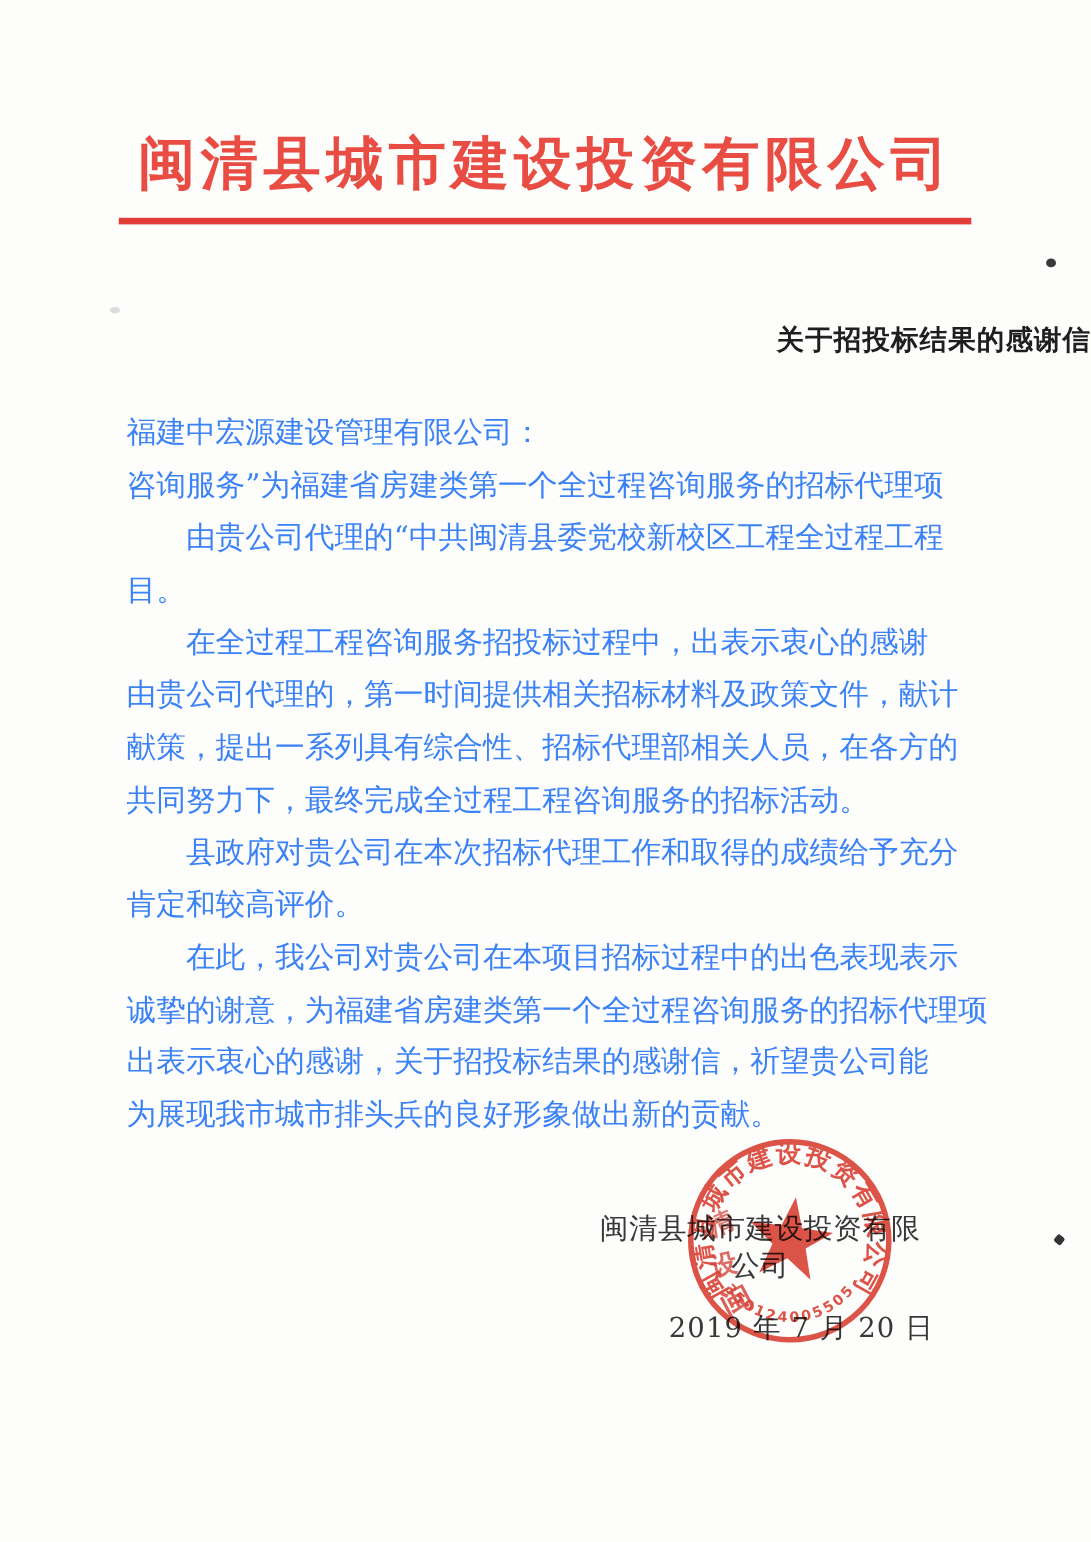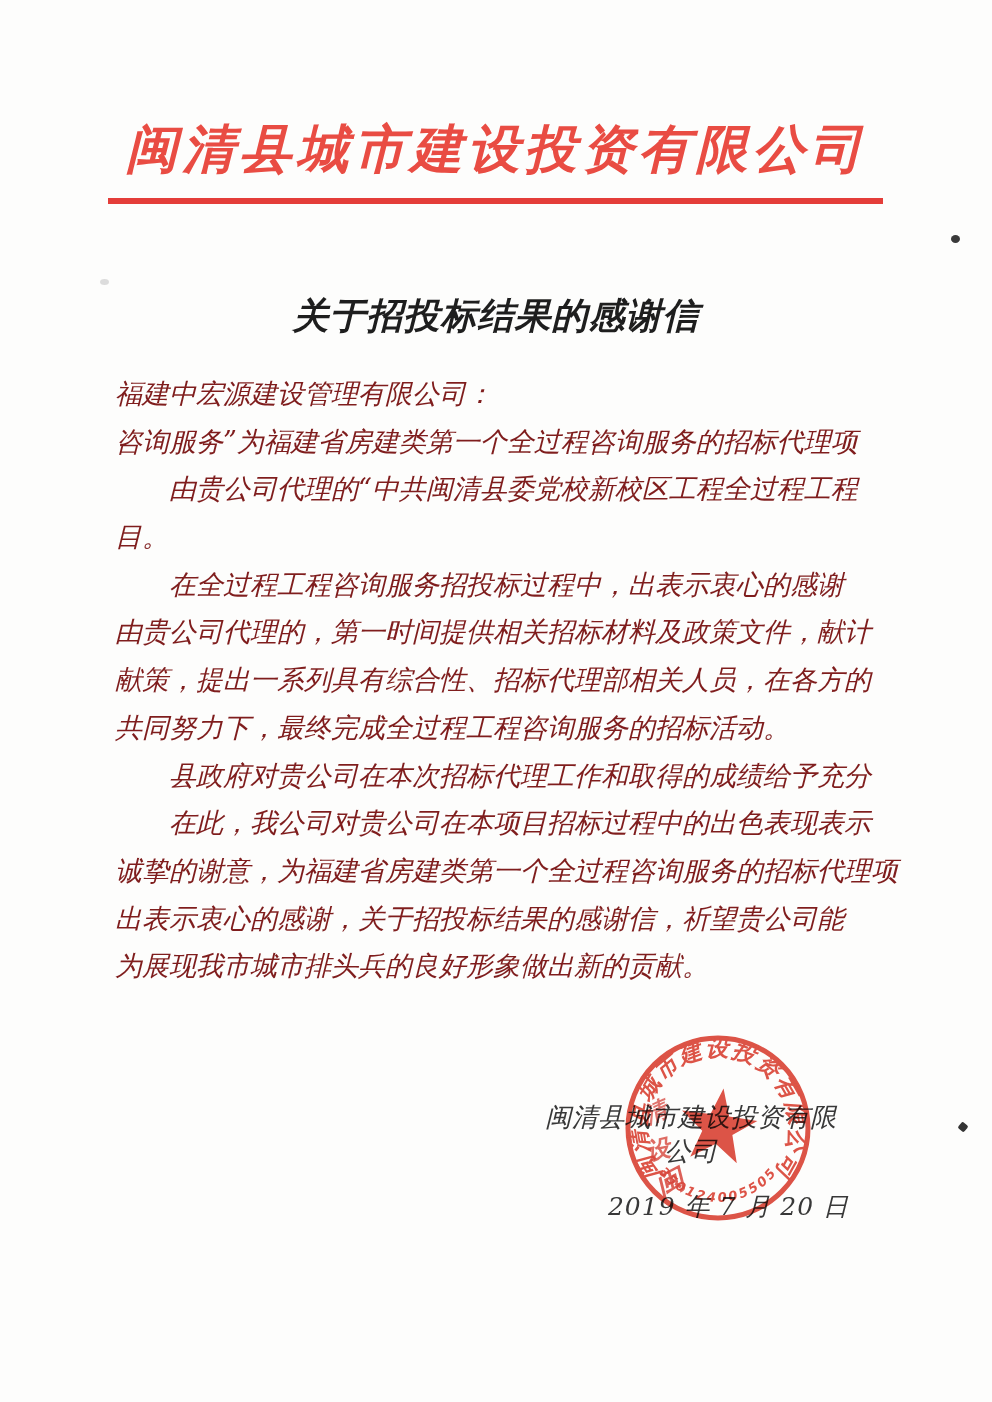--- a/index.html
+++ b/index.html
@@ -1,39 +1,38 @@
 <!DOCTYPE html>
 <html><head>
 <meta charset="utf-8">
 <style>
   html,body { margin:0; padding:0; background:#ffffff; }
   .page {
     position:relative; width:992px; height:1402px;
     background:#fdfdfc; overflow:hidden;
     font-family:"DejaVu Serif", serif;
-    font-style:italic;
   }
   .letterhead {
     position:absolute; top:116px; left:0; width:100%;
     text-align:center; font-size:52px; font-weight:bold;
     color:#e94c43; letter-spacing:5px; line-height:66px;
     font-family:"DejaVu Serif", serif;
   }
   .letterhead-rule {
     position:absolute; left:108px; top:198px; width:775px; height:6px;
     background:#e43d39;
   }
   .letter-title {
     position:absolute; top:292px; left:0; width:100%;
-    text-align:center; font-size:36px; font-weight:bold; color:#1e1e1e;
+    text-align:right; font-size:25px; font-weight:bold; color:#1e1e1e;
     letter-spacing:1px; font-family:"DejaVu Sans", sans-serif;
   }
   .letter-body {
     position:absolute; left:115px; top:370px; width:768px;
-    color:#7f1d1d; font-size:27px;
+    color:#3b82f6; font-size:27px;
   }
   .letter-body .line {
     height:47.7px; line-height:47.7px; white-space:nowrap;
   }
   .letter-body .line.ind { text-indent:54px; }
   .sig-block {
     position:absolute; left:533px; top:1100px; width:316px;
     text-align:center; color:#383838;
   }
   .sig-company { font-size:26px; line-height:34px; letter-spacing:0.5px; }
@@ -60,20 +59,21 @@
   <div class="letter-body">
     <div class="line">福建中宏源建设管理有限公司：</div>
     <div class="line">咨询服务”为福建省房建类第一个全过程咨询服务的招标代理项</div>
     <div class="line ind">由贵公司代理的“中共闽清县委党校新校区工程全过程工程</div>
     <div class="line">目。</div>
     <div class="line ind">在全过程工程咨询服务招投标过程中，出表示衷心的感谢</div>
     <div class="line">由贵公司代理的，第一时间提供相关招标材料及政策文件，献计</div>
     <div class="line">献策，提出一系列具有综合性、招标代理部相关人员，在各方的</div>
     <div class="line">共同努力下，最终完成全过程工程咨询服务的招标活动。</div>
     <div class="line ind">县政府对贵公司在本次招标代理工作和取得的成绩给予充分</div>
+    <div class="line">肯定和较高评价。</div>
     <div class="line ind">在此，我公司对贵公司在本项目招标过程中的出色表现表示</div>
     <div class="line">诚挚的谢意，为福建省房建类第一个全过程咨询服务的招标代理项</div>
     <div class="line">出表示衷心的感谢，关于招投标结果的感谢信，祈望贵公司能</div>
     <div class="line">为展现我市城市排头兵的良好形象做出新的贡献。</div>
   </div>
 
   <div class="sig-block">
     <div class="sig-company">闽清县城市建设投资有限公司</div>
     <div class="sig-date">2019 年 7 月 20 日</div>
   </div>

